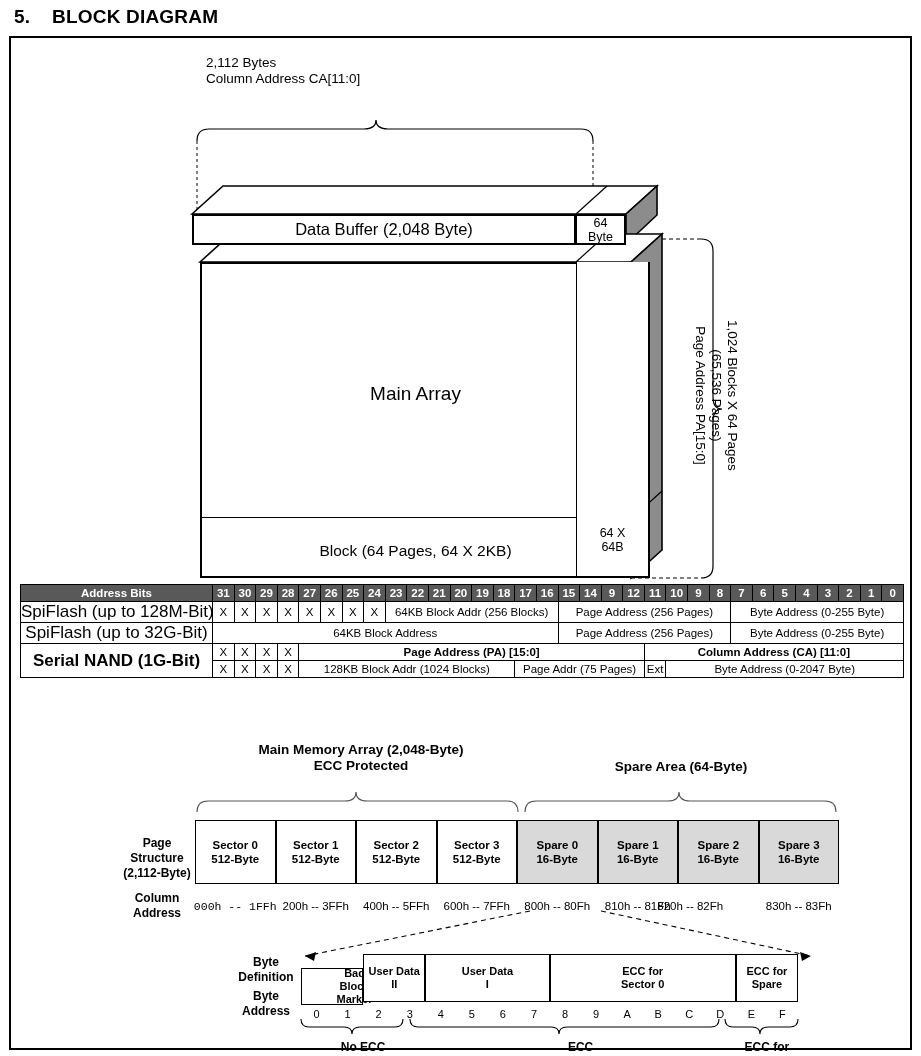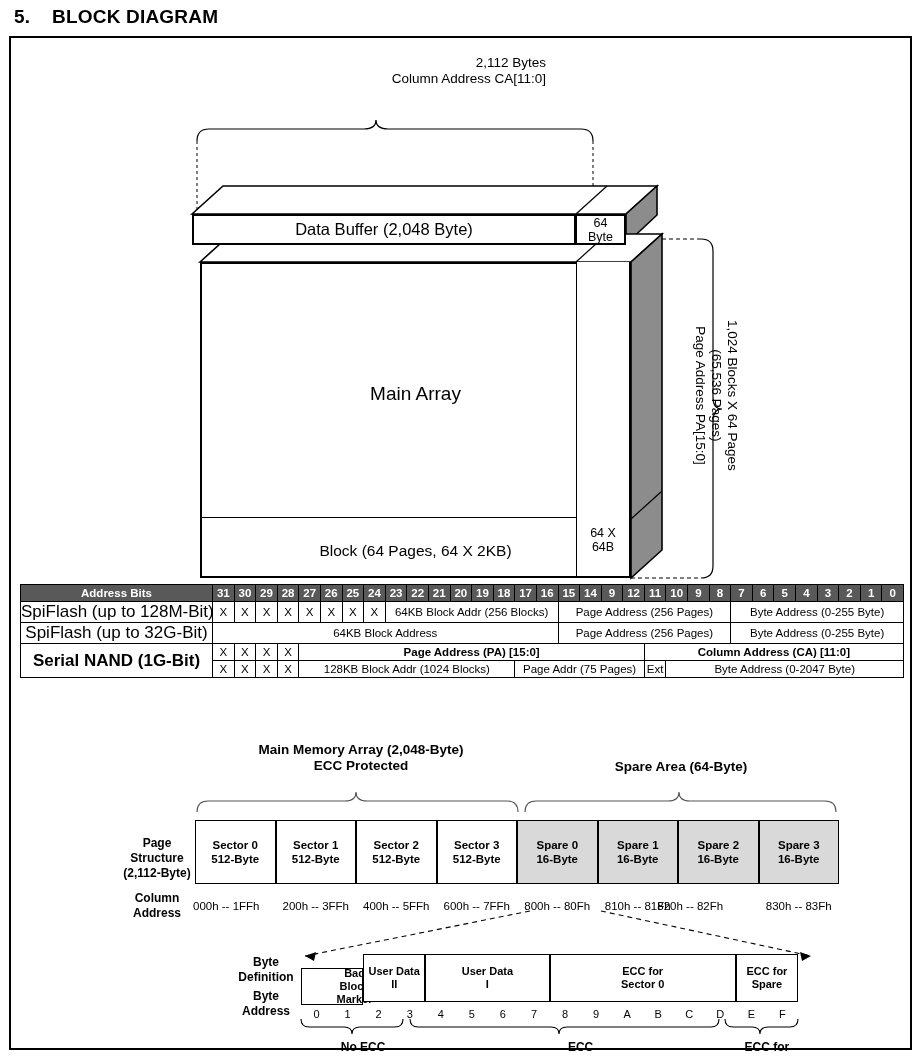--- a/index.html
+++ b/index.html
@@ -35,21 +35,21 @@
     background: #fff;
   }
 
   
   #top3d { position: absolute; left: 0; top: 0; width: 903px; height: 520px; }
 
   .cap-top {
     position: absolute;
     font-size: 13.5px;
     line-height: 16px;
-    text-align: right;
+    text-align: left;
     white-space: nowrap;
   }
 
   
   .buf-face {
     position: absolute;
     border: 2px solid #000;
     background: #fff;
     display: flex;
     align-items: center;
@@ -266,21 +266,21 @@
       <span>64</span>
       <span>Byte</span>
     </div>
 
     <div class="arr-face" style="left:189px; top:224px; width:431px; height:316px;">
       <div class="arr-label" style="top:119px;">Main Array</div>
       <div class="arr-divider" style="top:253px;"></div>
       <div class="sub-label" style="top:278px;">Block (64 Pages, 64 X 2KB)</div>
     </div>
 
-    <div class="side-col" style="left:565px; top:224px; width:55px; height:316px; border-top:none;">
+    <div class="side-col" style="left:565px; top:224px; width:74px; height:316px; border-top:none;">
       <div class="sc-txt" style="top:264px;">64 X</div>
       <div class="sc-txt" style="top:278px;">64B</div>
     </div>
 
     <div id="blocks-caption" style="left:729px; top:282px;">
       <div>1,024 Blocks X 64 Pages</div>
       <div>(65,536 Pages)</div>
       <div>Page Address PA[15:0]</div>
     </div>
   </div>
@@ -468,21 +468,21 @@
           <div>Spare 3</div>
           <div>16-Byte</div>
         </div>
       </div>
 
     <div class="ps-rowlabel" style="left:96px; top:163px; width:100px;">
       <div>Column</div>
       <div>Address</div>
     </div>
     <div id="ps-hex">
-        <div class="colhex" style="left: 169px; top: 172px; width: 92.5px;">000h -- 1FFh</div>
+        <div class="colhex" style="left: 178px; top: 172px; width: 92.5px; font-family: Liberation Mono, monospace;">000h -- 1FFh</div>
         <div class="colhex" style="left: 258.5px; top: 172px; width: 92.5px;">200h -- 3FFh</div>
         <div class="colhex" style="left: 339px; top: 172px; width: 92.5px;">400h -- 5FFh</div>
         <div class="colhex" style="left: 419.5px; top: 172px; width: 92.5px;">600h -- 7FFh</div>
         <div class="colhex" style="left: 500px; top: 172px; width: 92.5px;">800h -- 80Fh</div>
         <div class="colhex" style="left: 580.5px; top: 172px; width: 92.5px;">810h -- 81Fh</div>
         <div class="colhex" style="left: 633px; top: 172px; width: 92.5px;">820h -- 82Fh</div>
         <div class="colhex" style="left: 741.5px; top: 172px; width: 92.5px;">830h -- 83Fh</div>
       </div>
 
     <div class="ps-rowlabel" style="left:215px; top:227px; width:80px;">

